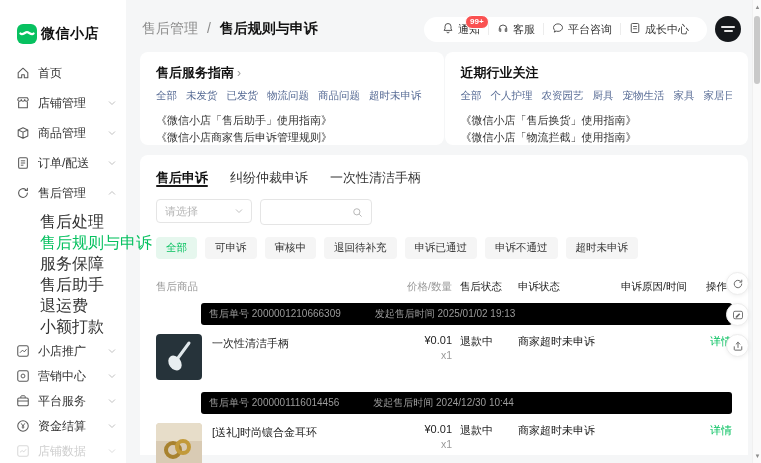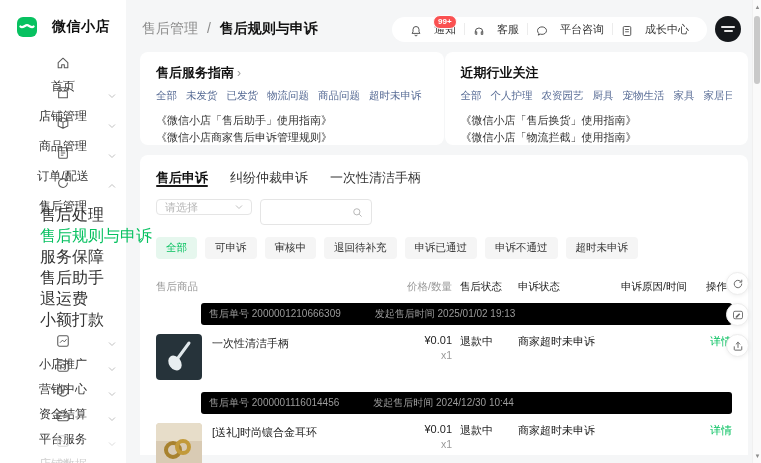--- a/index.html
+++ b/index.html
@@ -1,42 +1,42 @@
 <!DOCTYPE html>
 <html><head>
 <meta charset="utf-8">
 <style>
   html,body{margin:0;padding:0;background:#fff;}
   *{box-sizing:border-box;}
   .app{position:relative;width:761px;height:463px;overflow:hidden;background:#f5f6f7;
        font-family:"Liberation Sans","DejaVu Sans",sans-serif;color:#1a1a1a;}
   
   .sidebar{position:absolute;left:0;top:0;width:126px;height:100%;background:#fff;padding:16px 0 0 16px;z-index:2;}
-  .logo{display:flex;align-items:center;gap:14px;margin-bottom:18px;cursor:pointer;}
+  .logo{display:flex;align-items:center;gap:3px;margin-bottom:18px;cursor:pointer;margin-top:7px;}
   .logo-text{font-size:14px;font-weight:bold;color:#111;letter-spacing:.5px;white-space:nowrap;}
   .nav-item{display:flex;align-items:center;gap:8px;height:20px;margin-bottom:10px;font-size:12px;color:#333;
-            position:relative;padding-right:16px;cursor:pointer;white-space:nowrap;flex-direction:column;}
+            position:relative;padding-right:16px;cursor:pointer;white-space:nowrap;}
   .nav-item .nicon{display:flex;width:14px;height:14px;color:#595959;flex:none;}
   .nav-item .chev{position:absolute;right:10px;top:6px;}
   .nav-item.disabled{color:#cfcfcf;}
   .nav-item.disabled .nicon{color:#d9d9d9;}
   .sub-list{margin:-2px 0 4px 0;}
   .sub-item{display:block;padding-left:24px;font-size:16px;color:#333;line-height:21px;height:21px;cursor:pointer;white-space:nowrap;}
   .sub-item.active{color:#07c160;}
   .nav-item.tight{margin-bottom:5px;}
   
   .main{position:absolute;left:126px;top:0;right:0;bottom:0;}
   .topbar{display:flex;justify-content:space-between;align-items:center;padding:16px 20px 10px 16px;}
   .breadcrumb{font-size:14px;}
   .bc-parent{color:#8c8c8c;}
   .bc-sep{color:#8c8c8c;margin:0 5px;}
   .bc-current{color:#111;font-weight:bold;}
   .top-actions{display:flex;align-items:center;}
   .pillbar{display:flex;align-items:center;background:#fff;border-radius:14px;height:25px;padding:0 10px;font-size:11px;color:#333;}
-  .pb-item{display:flex;align-items:flex-end;gap:12px;padding:0 8px;position:relative;cursor:pointer;white-space:nowrap;}
+  .pb-item{display:flex;align-items:flex-start;gap:4px;padding:0 8px;position:relative;cursor:pointer;white-space:nowrap;}
   .pb-icon{display:flex;width:12px;height:12px;color:#444;}
   .pb-div{width:1px;height:12px;background:#ececec;}
   .badge{position:absolute;top:-7px;left:31px;background:#fa5151;color:#fff;font-size:8px;line-height:10px;
          padding:1px 4px;border-radius:8px;border:1px solid #fff;font-weight:bold;}
   .avatar{width:26px;height:26px;border-radius:50%;background:#15181c;margin-left:8px;flex:none;cursor:pointer;
           display:flex;flex-direction:column;align-items:center;justify-content:center;gap:2px;}
   .avatar i{display:block;width:14px;height:2px;background:#e8e8e8;border-radius:1px;}
   .avatar i + i{width:9px;}
   
   .cards{display:flex;gap:1px;padding:0 13px 0 14px;}
@@ -47,21 +47,21 @@
   .tag{cursor:pointer;}
   .doc-links{margin-top:9px;font-size:11px;color:#333;font-family:Liberation Serif, serif;}
   .doc-link{display:block;line-height:17px;cursor:pointer;white-space:nowrap;overflow:hidden;}
   
   .panel{margin:10px 13px 0 14px;background:#fff;border-radius:8px 8px 0 0;padding:14px 16px 0 16px;height:300px;}
   .tabs{display:flex;gap:22px;font-size:13px;color:#333;}
   .tab{cursor:pointer;padding-bottom:0;position:relative;}
   .tab.active{font-weight:bold;color:#111;}
   .tab.active:after{content:"";position:absolute;left:0;right:0;bottom:0;height:2px;background:#1a1a1a;border-radius:1px;}
   .filters{display:flex;gap:8px;margin-top:12px;}
-  .select{width:96px;height:16px;border:1px solid #e5e5e5;border-radius:4px;display:flex;align-items:center;
+  .select{width:96px;height:24px;border:1px solid #e5e5e5;border-radius:4px;display:flex;align-items:center;
           justify-content:space-between;padding:0 8px;font-size:11px;color:#b5b5b5;cursor:pointer;background:#fff;}
   .search{width:112px;height:26px;border:1px solid #e5e5e5;border-radius:4px;display:flex;align-items:center;
           justify-content:flex-end;padding:0 8px;cursor:text;background:#fff;}
   .pills{display:flex;gap:8px;margin-top:12px;}
   .pill{background:#f5f5f5;border-radius:4px;padding:4px 10px;font-size:10.5px;color:#333;cursor:pointer;white-space:nowrap;}
   .pill.active{background:#e6f7ee;color:#07c160;}
   .tgrid{display:grid;grid-template-columns:250px 46px 58px 103px 85px 34px;column-gap:0;}
   .thead{margin-top:14px;padding:7px 0 7px 0;font-size:10.5px;color:#999;}
   .thead .col-price{text-align:right;}
   .group-head{background:#000000;border-radius:3px;padding:4px 8px;font-size:10px;color:#9b9b9b;display:flex;gap:34px;margin-top:2px;margin-left:45px;}
@@ -203,40 +203,40 @@
         <span class="chev">
             <svg width="8" height="8" viewBox="0 0 8 8">
               <path d="M1 2.5l3 3 3-3" stroke="#c0c0c0" fill="none"></path>
             </svg>
           </span>
       </div>
 
       <div class="nav-item tight">
         <span class="nicon">
             <svg width="14" height="14" viewBox="0 0 16 16">
+              <rect x="2" y="4.5" width="12" height="9" rx="1.5" fill="none" stroke="currentColor" stroke-width="1.2"></rect>
+              <path d="M5.5 4.5V3a1 1 0 0 1 1-1h3a1 1 0 0 1 1 1v1.5M2 8h12" stroke="currentColor" stroke-width="1.1" fill="none"></path>
+            </svg>
+          </span>
+        <span>平台服务</span>
+        <span class="chev">
+            <svg width="8" height="8" viewBox="0 0 8 8">
+              <path d="M1 2.5l3 3 3-3" stroke="#c0c0c0" fill="none"></path>
+            </svg>
+          </span>
+      </div>
+
+      <div class="nav-item tight">
+        <span class="nicon">
+            <svg width="14" height="14" viewBox="0 0 16 16">
               <circle cx="8" cy="8" r="6" fill="none" stroke="currentColor" stroke-width="1.2"></circle>
               <path d="M6 5l2 3 2-3M8 8v3.2M6.5 9.2h3" stroke="currentColor" stroke-width="1.1" fill="none"></path>
             </svg>
           </span>
         <span>资金结算</span>
-        <span class="chev">
-            <svg width="8" height="8" viewBox="0 0 8 8">
-              <path d="M1 2.5l3 3 3-3" stroke="#c0c0c0" fill="none"></path>
-            </svg>
-          </span>
-      </div>
-
-      <div class="nav-item tight">
-        <span class="nicon">
-            <svg width="14" height="14" viewBox="0 0 16 16">
-              <rect x="2" y="4.5" width="12" height="9" rx="1.5" fill="none" stroke="currentColor" stroke-width="1.2"></rect>
-              <path d="M5.5 4.5V3a1 1 0 0 1 1-1h3a1 1 0 0 1 1 1v1.5M2 8h12" stroke="currentColor" stroke-width="1.1" fill="none"></path>
-            </svg>
-          </span>
-        <span>平台服务</span>
         <span class="chev">
             <svg width="8" height="8" viewBox="0 0 8 8">
               <path d="M1 2.5l3 3 3-3" stroke="#c0c0c0" fill="none"></path>
             </svg>
           </span>
       </div>
 
       <div class="nav-item tight disabled">
         <span class="nicon">
             <svg width="14" height="14" viewBox="0 0 16 16">

